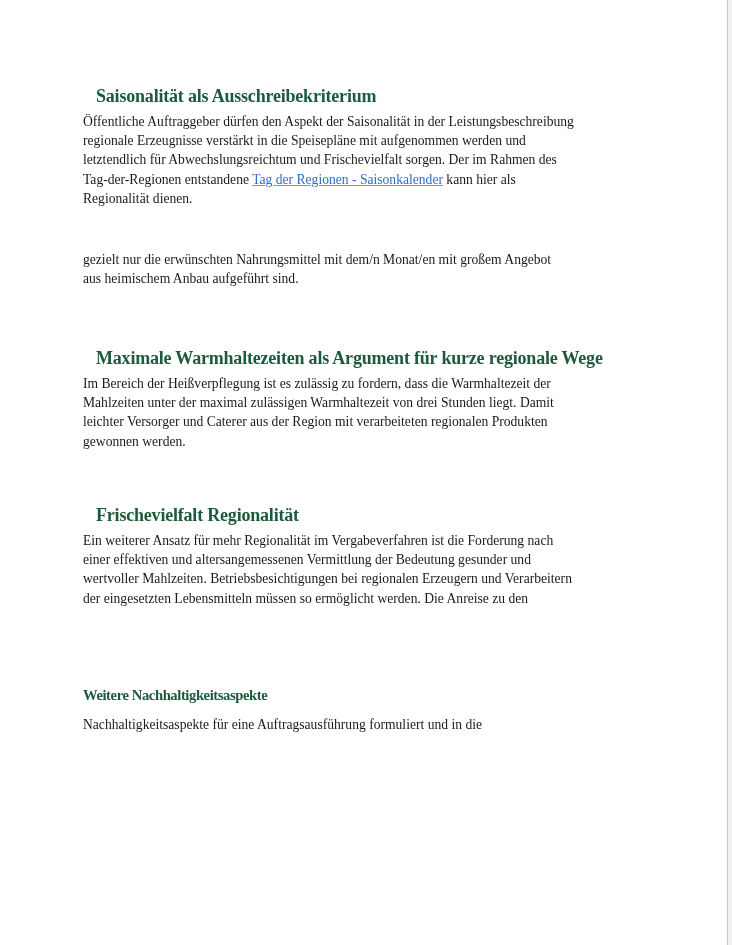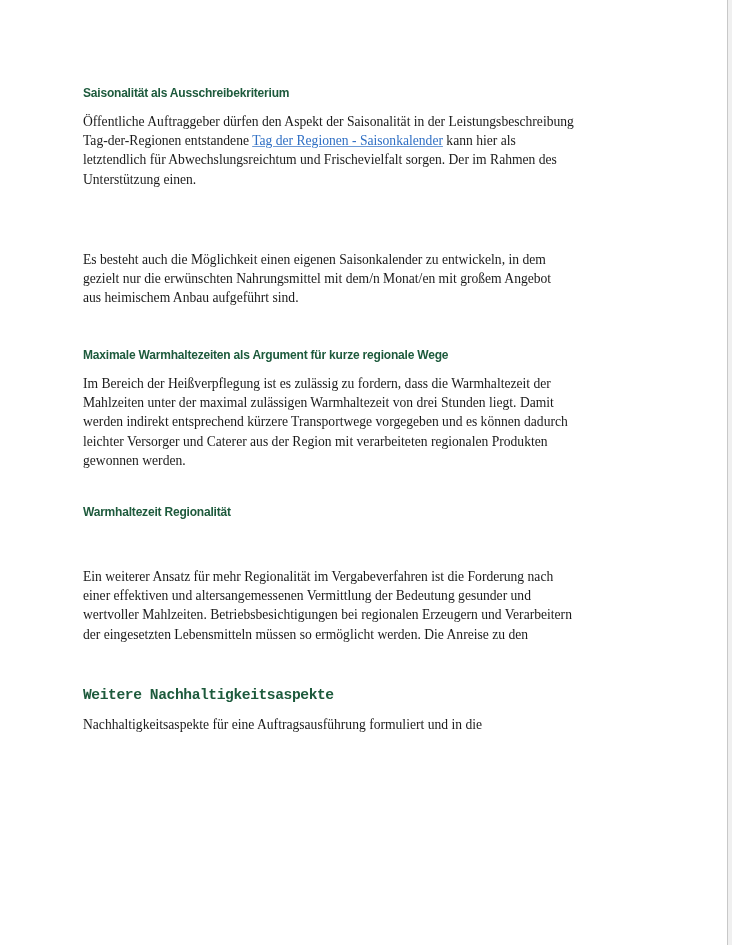--- a/index.html
+++ b/index.html
@@ -32,32 +32,32 @@
       box-sizing: border-box;
     }
     .content {
       position: absolute;
       left: 83px;
       top: 0;
       width: 580px;
     }
     .h3 {
       position: absolute;
-      left: 0;
-      font-family: Liberation Sans, sans-serif;
+      left: 13px;
+      font-family: Liberation Serif, serif;
       font-weight: bold;
-      font-size: 12px;
+      font-size: 18px;
       color: #1d5a3c;
       white-space: nowrap;
       letter-spacing: -0.2px;
     }
     .h2 {
       position: absolute;
       left: 0;
-      font-family: Liberation Mono, monospace;
+      font-family: Liberation Serif, serif;
       font-weight: bold;
       font-size: 14.6px;
       color: #1d5a3c;
       white-space: nowrap;
       letter-spacing: -0.4px;
     }
     .para {
       position: absolute;
       left: 0;
       width: 580px;
@@ -79,41 +79,40 @@
   </style>
 </head>
 <body>
 
 <div class="page">
   <div class="content">
 
     <div class="h3" style="top:86px;">Saisonalität als Ausschreibekriterium</div>
     <div class="para" style="top:112px;">
       <span class="line">Öffentliche Auftraggeber dürfen den Aspekt der Saisonalität in der Leistungsbeschreibung</span>
+      <span class="line">regionale Erzeugnisse verstärkt in die Speisepläne mit aufgenommen werden und</span>
+      <span class="line">letztendlich für Abwechslungsreichtum und Frischevielfalt sorgen. Der im Rahmen des</span>
       <span class="line"><span>Tag-der-Regionen entstandene </span><a class="link">Tag der Regionen - Saisonkalender</a><span> kann hier als</span></span>
-      <span class="line">letztendlich für Abwechslungsreichtum und Frischevielfalt sorgen. Der im Rahmen des</span>
-      <span class="line">Unterstützung einen.</span>
+      <span class="line">Regionalität dienen.</span>
     </div>
     <div class="para" style="top:250px;">
-      <span class="line">Es besteht auch die Möglichkeit einen eigenen Saisonkalender zu entwickeln, in dem</span>
       <span class="line">gezielt nur die erwünschten Nahrungsmittel mit dem/n Monat/en mit großem Angebot</span>
       <span class="line">aus heimischem Anbau aufgeführt sind.</span>
     </div>
 
     <div class="h3" style="top:348px;">Maximale Warmhaltezeiten als Argument für kurze regionale Wege</div>
     <div class="para" style="top:374px;">
       <span class="line">Im Bereich der Heißverpflegung ist es zulässig zu fordern, dass die Warmhaltezeit der</span>
       <span class="line">Mahlzeiten unter der maximal zulässigen Warmhaltezeit von drei Stunden liegt. Damit</span>
-      <span class="line">werden indirekt entsprechend kürzere Transportwege vorgegeben und es können dadurch</span>
       <span class="line">leichter Versorger und Caterer aus der Region mit verarbeiteten regionalen Produkten</span>
       <span class="line">gewonnen werden.</span>
     </div>
 
-    <div class="h3" style="top:505px;">Warmhaltezeit Regionalität</div>
-    <div class="para" style="top:531px;margin-top:36px;">
+    <div class="h3" style="top:505px;">Frischevielfalt Regionalität</div>
+    <div class="para" style="top:531px;">
       <span class="line">Ein weiterer Ansatz für mehr Regionalität im Vergabeverfahren ist die Forderung nach</span>
       <span class="line">einer effektiven und altersangemessenen Vermittlung der Bedeutung gesunder und</span>
       <span class="line">wertvoller Mahlzeiten. Betriebsbesichtigungen bei  regionalen Erzeugern und Verarbeitern</span>
       <span class="line">der eingesetzten  Lebensmitteln  müssen so ermöglicht werden. Die Anreise zu den</span>
     </div>
 
     <div class="h2" style="top:687px;">Weitere Nachhaltigkeitsaspekte</div>
     <div class="para" style="top:715px;">
       <span class="line">Nachhaltigkeitsaspekte für eine Auftragsausführung formuliert und in die</span>
     </div>

